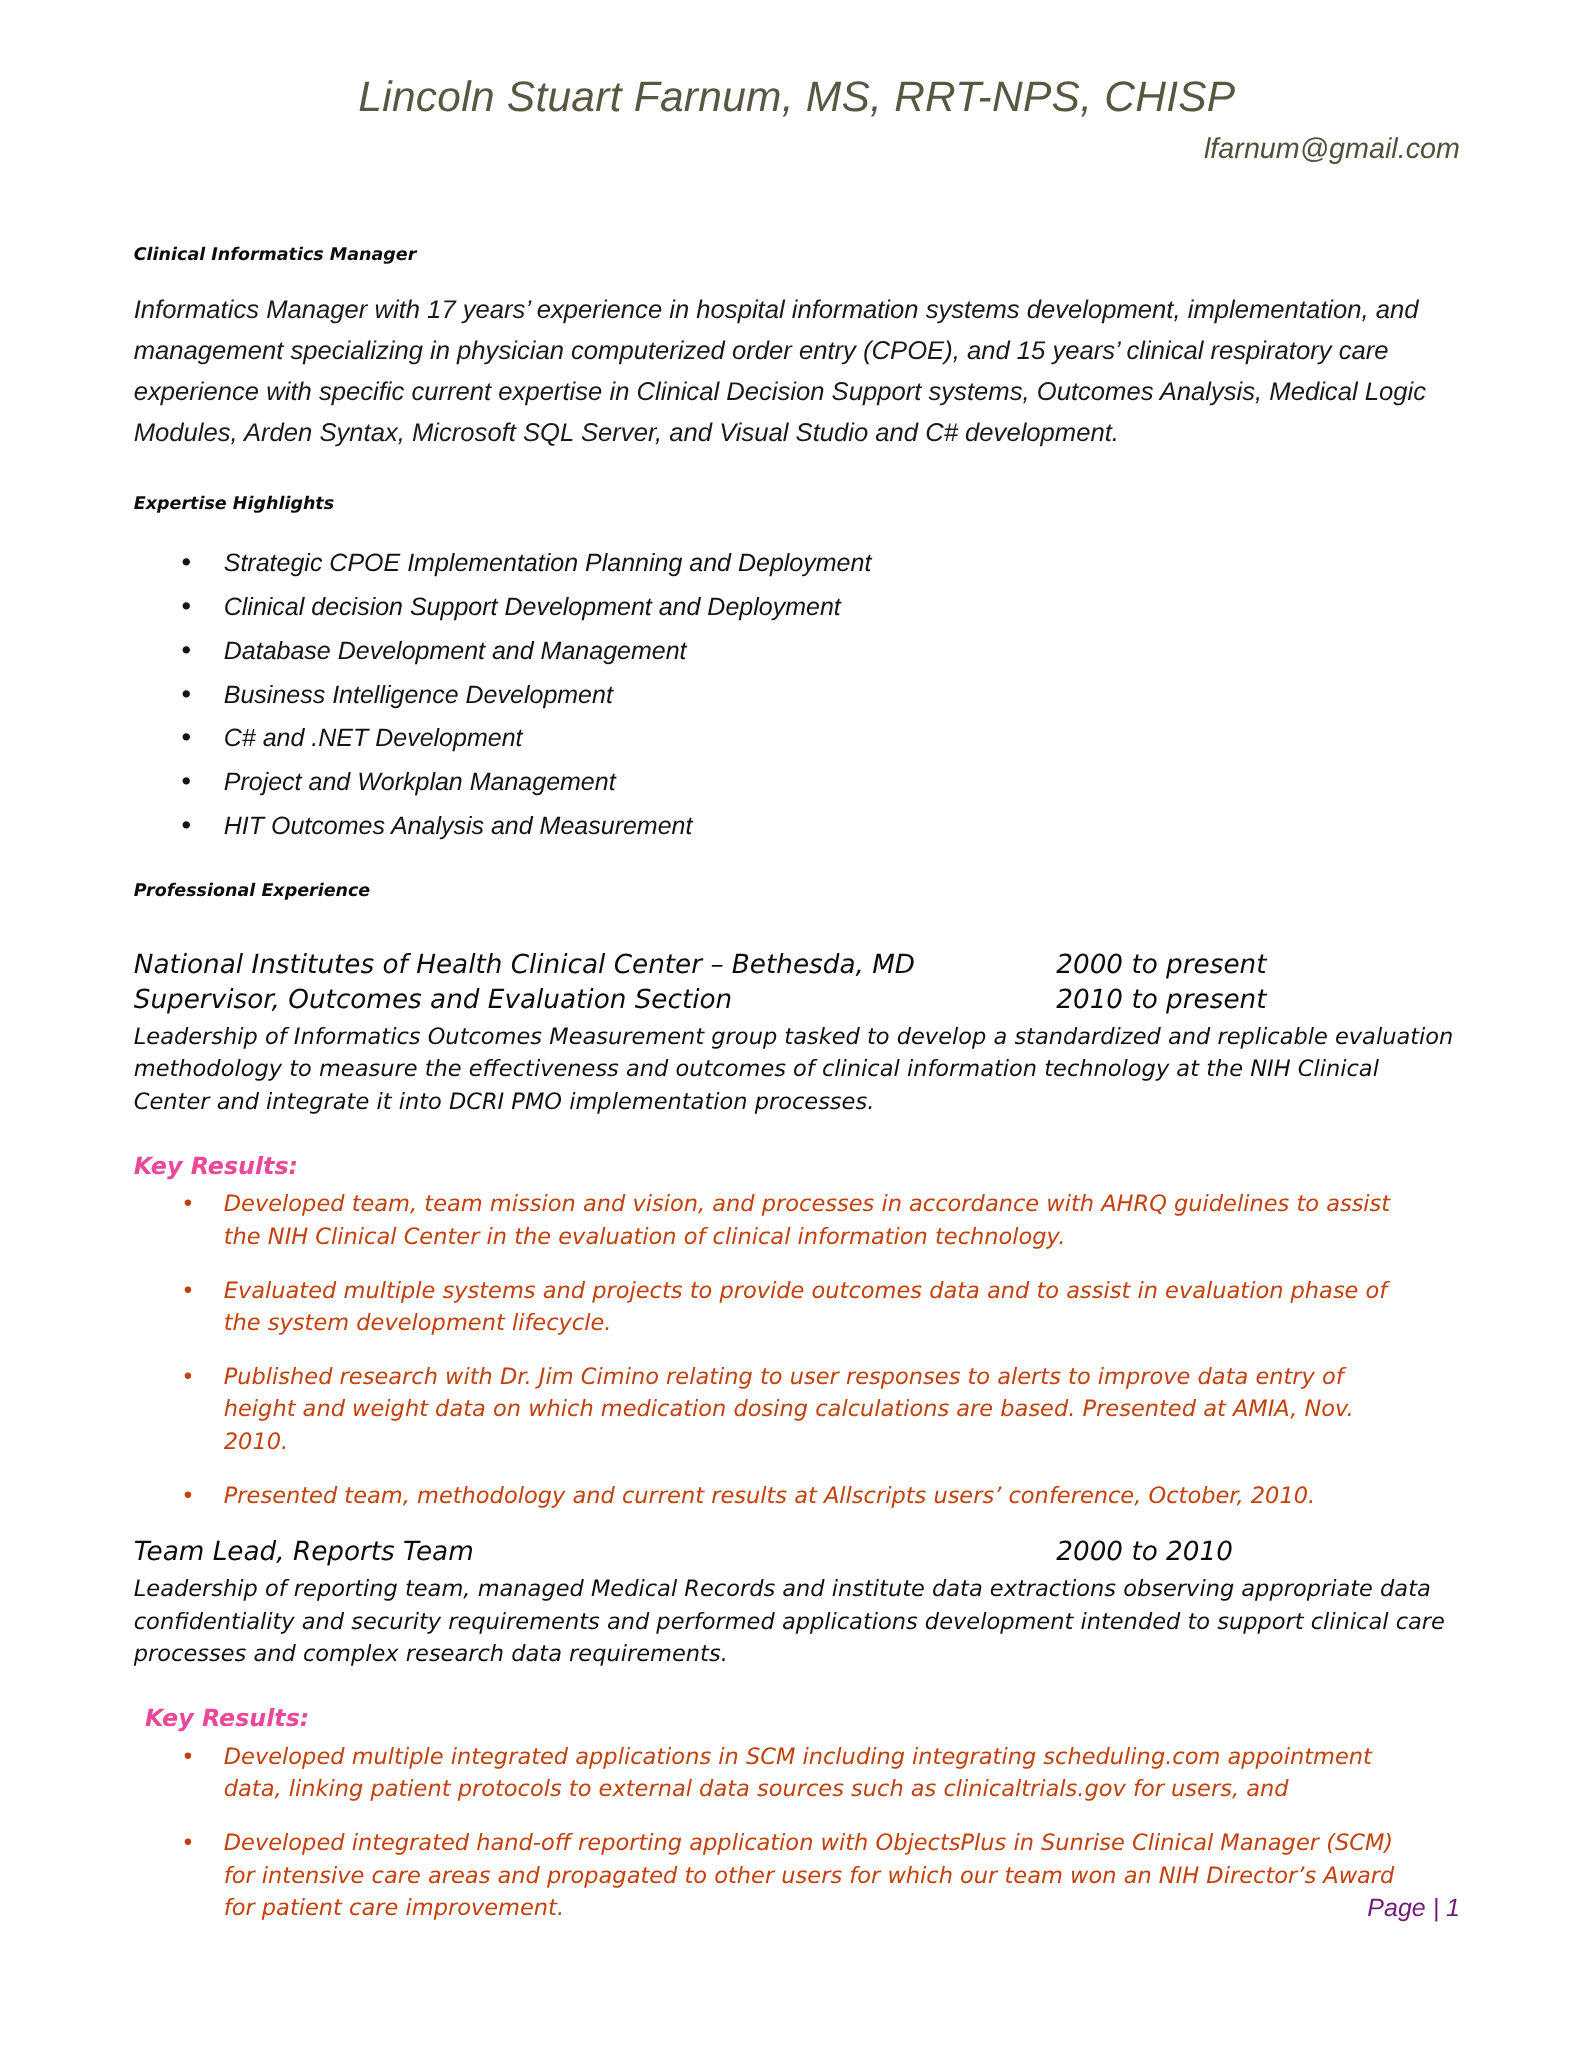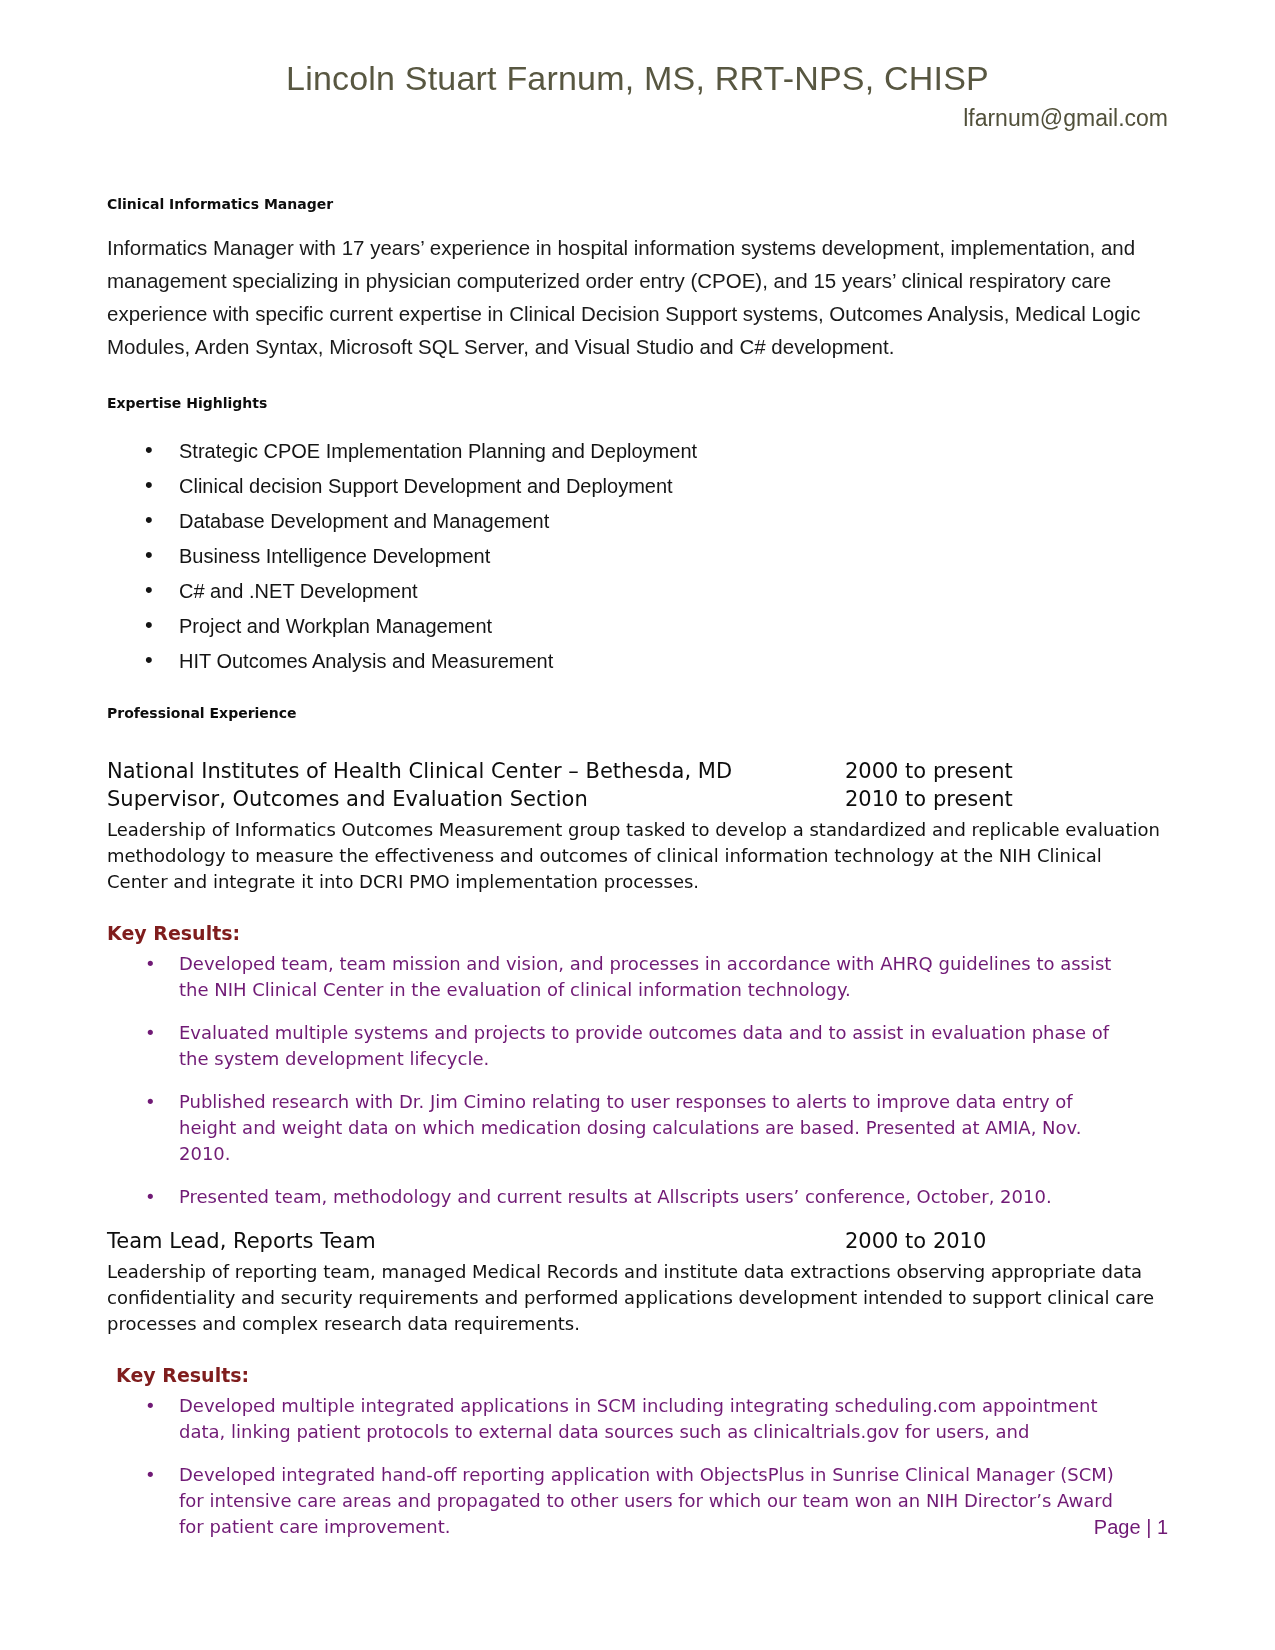--- a/index.html
+++ b/index.html
@@ -1,15 +1,15 @@
 <!DOCTYPE html>
 <html><head>
 <meta charset="utf-8">
 <style>
-  * { margin: 0; padding: 0; box-sizing: border-box; }
+  * { margin: 0; padding: 0; box-sizing: border-box; font-style: italic; }
   html, body { background: #ffffff; }
   .page {
     position: relative;
     width: 1275px;
     height: 1650px;
     margin: 0 auto;
     background: #ffffff;
     padding: 56px 107px 0 107px;
     overflow: hidden;
     font-family: "Liberation Sans", sans-serif;
@@ -92,36 +92,36 @@
     line-height: 26px;
     color: #111111;
     max-width: 1063px;
     margin-top: 4px;
   }
   .key-results-label {
     font-family: "DejaVu Sans", sans-serif;
     font-weight: 700;
     font-size: 19px;
     line-height: 24px;
-    color: #7f1d1d;
+    color: #ec4899;
     margin-top: 26px;
   }
   .key-results-label.indented { margin-left: 9px; }
   .key-results {
     list-style: none;
     margin: 6px 0 0 38px;
     font-family: "DejaVu Sans", sans-serif;
   }
   .key-results li {
     position: relative;
     padding-left: 34px;
     font-size: 18px;
     line-height: 26px;
     margin-bottom: 17px;
-    color: #701a75;
+    color: #c2410c;
     max-width: 990px;
   }
   .key-results li::before {
     content: "\2022";
     position: absolute;
     left: 0;
     top: 0;
     font-size: 18px;
   }
   .role2 { margin-top: 4px; }

